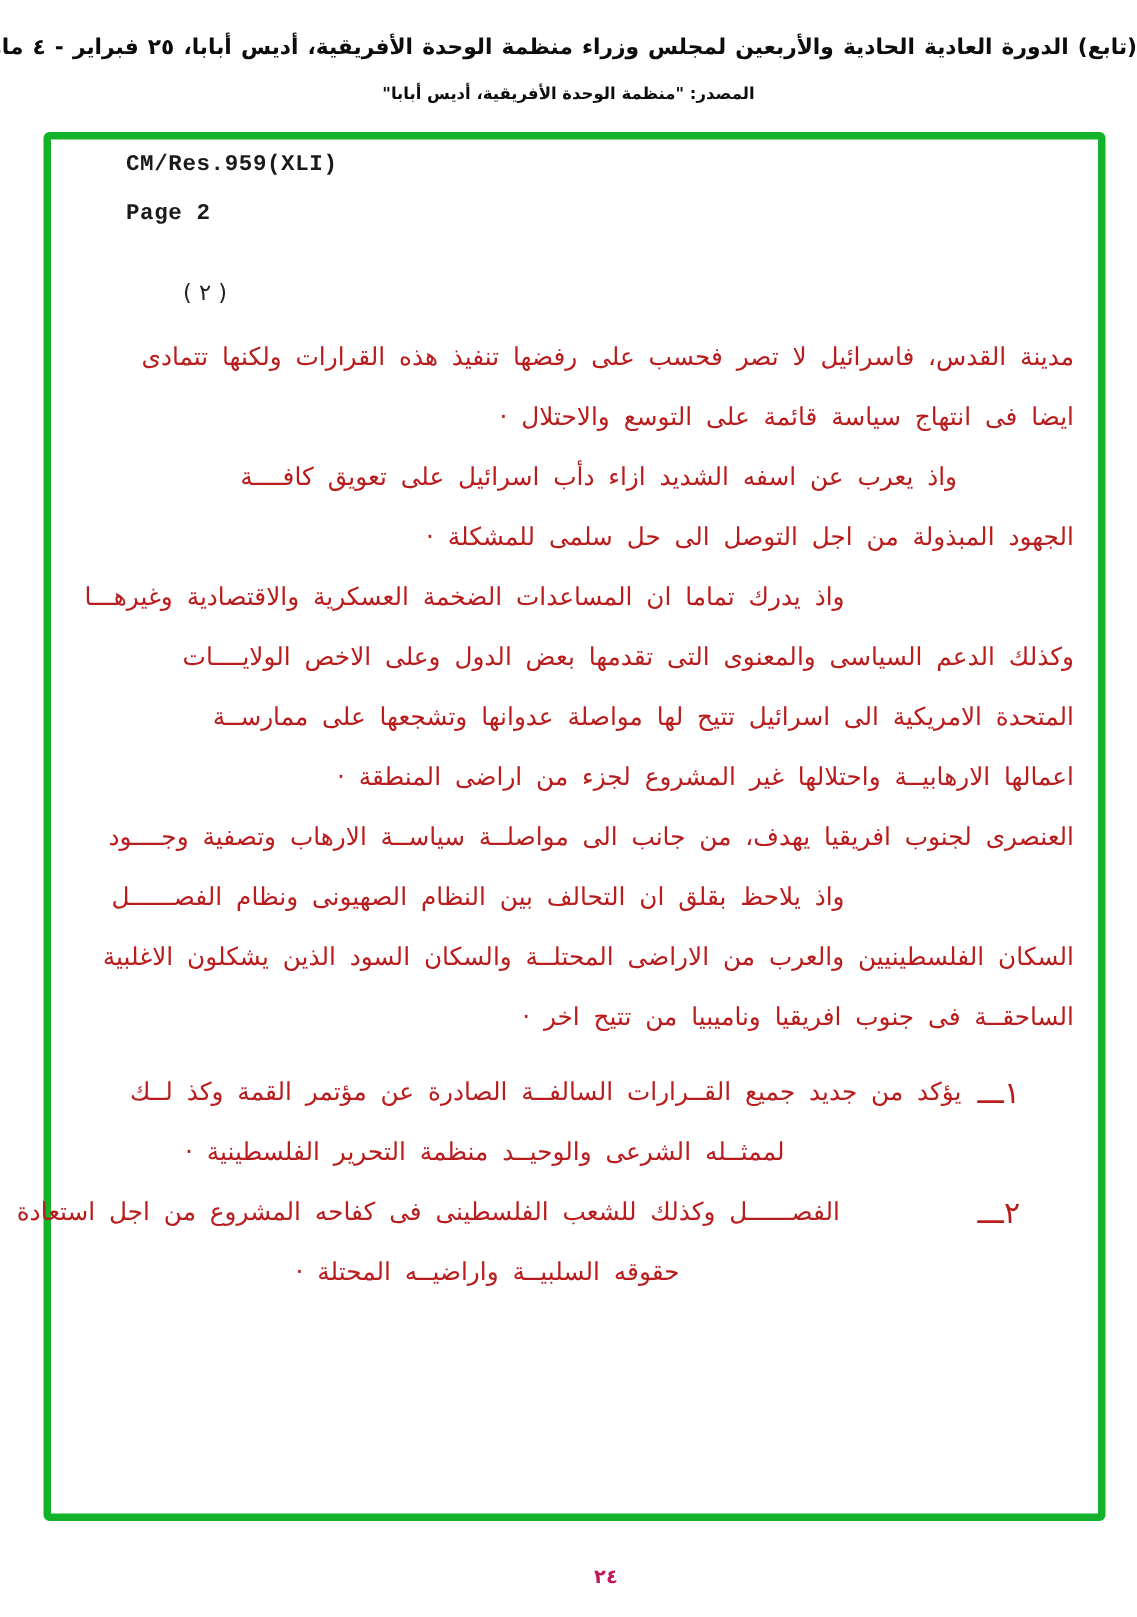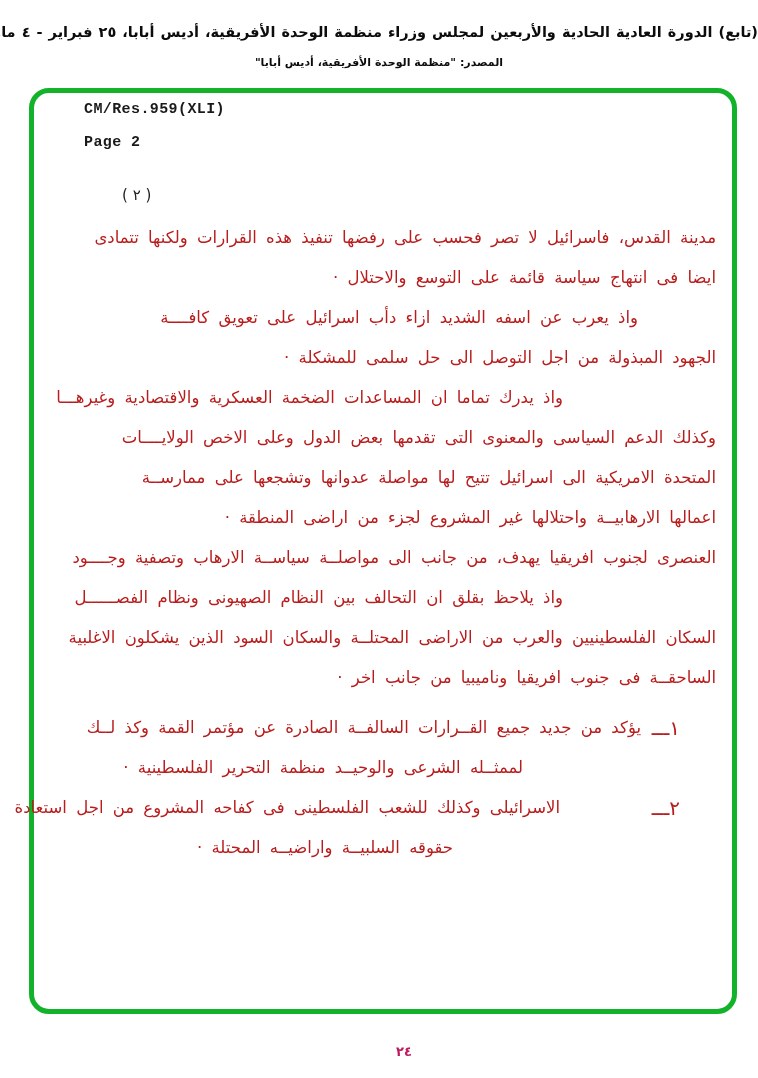--- a/index.html
+++ b/index.html
@@ -25,21 +25,21 @@
   .hdr2{
     position:absolute;top:56px;left:0;right:0;
     direction:rtl;text-align:center;white-space:nowrap;
     font-size:11px;font-weight:bold;color:#0c0c0c;
   }
   
   .frame{
     position:absolute;left:29px;top:88px;
     width:708px;height:926px;box-sizing:border-box;
     border:5px solid var(--border-green);
-    border-radius:20px;background:#ffffff;
+    border-radius:4px;background:#ffffff;
   }
   .ref{
     position:absolute;left:50px;top:8px;
     font-family:"Liberation Mono","DejaVu Sans Mono",monospace;
     font-size:15px;font-weight:700;color:#1a1a1a;letter-spacing:.4px;
   }
   .pagelab{
     position:absolute;left:50px;top:41px;
     font-family:"Liberation Mono","DejaVu Sans Mono",monospace;
     font-size:15px;font-weight:700;color:#1a1a1a;letter-spacing:.4px;
@@ -94,34 +94,34 @@
       <div class="line">ايضا فى انتهاج  سياسة قائمة على التوسع  والاحتلال ·</div>
       <div class="line pr-78">واذ يعرب  عن اسفه الشديد  ازاء دأب  اسرائيل على تعويق كافــــة</div>
       <div class="line">الجهود المبذولة من اجل التوصل الى  حل  سلمى للمشكلة ·</div>
       <div class="line pr-153">واذ يدرك تماما ان المساعدات الضخمة العسكرية والاقتصادية وغيرهـــا</div>
       <div class="line">وكذلك الدعم السياسى والمعنوى التى تقدمها بعض الدول وعلى الاخص الولايــــات</div>
       <div class="line">المتحدة الامريكية الى اسرائيل تتيح لها مواصلة عدوانها وتشجعها على ممارســة</div>
       <div class="line">اعمالها الارهابيــة واحتلالها غير المشروع لجزء من اراضى المنطقة ·</div>
       <div class="line">العنصرى لجنوب افريقيا يهدف، من جانب الى مواصلــة سياســة الارهاب وتصفية وجــــود</div>
       <div class="line pr-153">واذ يلاحظ بقلق ان التحالف بين النظام الصهيونى ونظام الفصــــــل</div>
       <div class="line">السكان الفلسطينيين والعرب من الاراضى المحتلــة والسكان السود الذين يشكلون الاغلبية</div>
-      <div class="line">الساحقــة فى جنوب افريقيا وناميبيا من جانب اخر ·</div>
+      <div class="line">الساحقــة فى جنوب افريقيا وناميبيا من تتيح اخر ·</div>
 
       <div class="item item-1">
         <div class="marker">١ـــ</div>
         <div class="itext">
           <div class="line">يؤكد من جديد  جميع القــرارات السالفــة الصادرة عن مؤتمر القمة وكذ لــك</div>
           <div class="line pr-193">لممثــله الشرعى والوحيــد منظمة التحرير الفلسطينية ·</div>
         </div>
       </div>
 
       <div class="item item-2">
         <div class="marker">٢ـــ</div>
         <div class="itext">
-          <div class="line pr-156">الاسرائيلى وكذلك للشعب الفلسطينى فى كفاحه المشروع من اجل استعادة</div>
+          <div class="line pr-156">الفصــــــل وكذلك للشعب الفلسطينى فى كفاحه المشروع من اجل استعادة</div>
           <div class="line pr-263">حقوقه السلبيــة واراضيــه المحتلة ·</div>
         </div>
       </div>
     </div>
 
   </div>
 
   <div class="footer">٢٤</div>
 
 </div>

